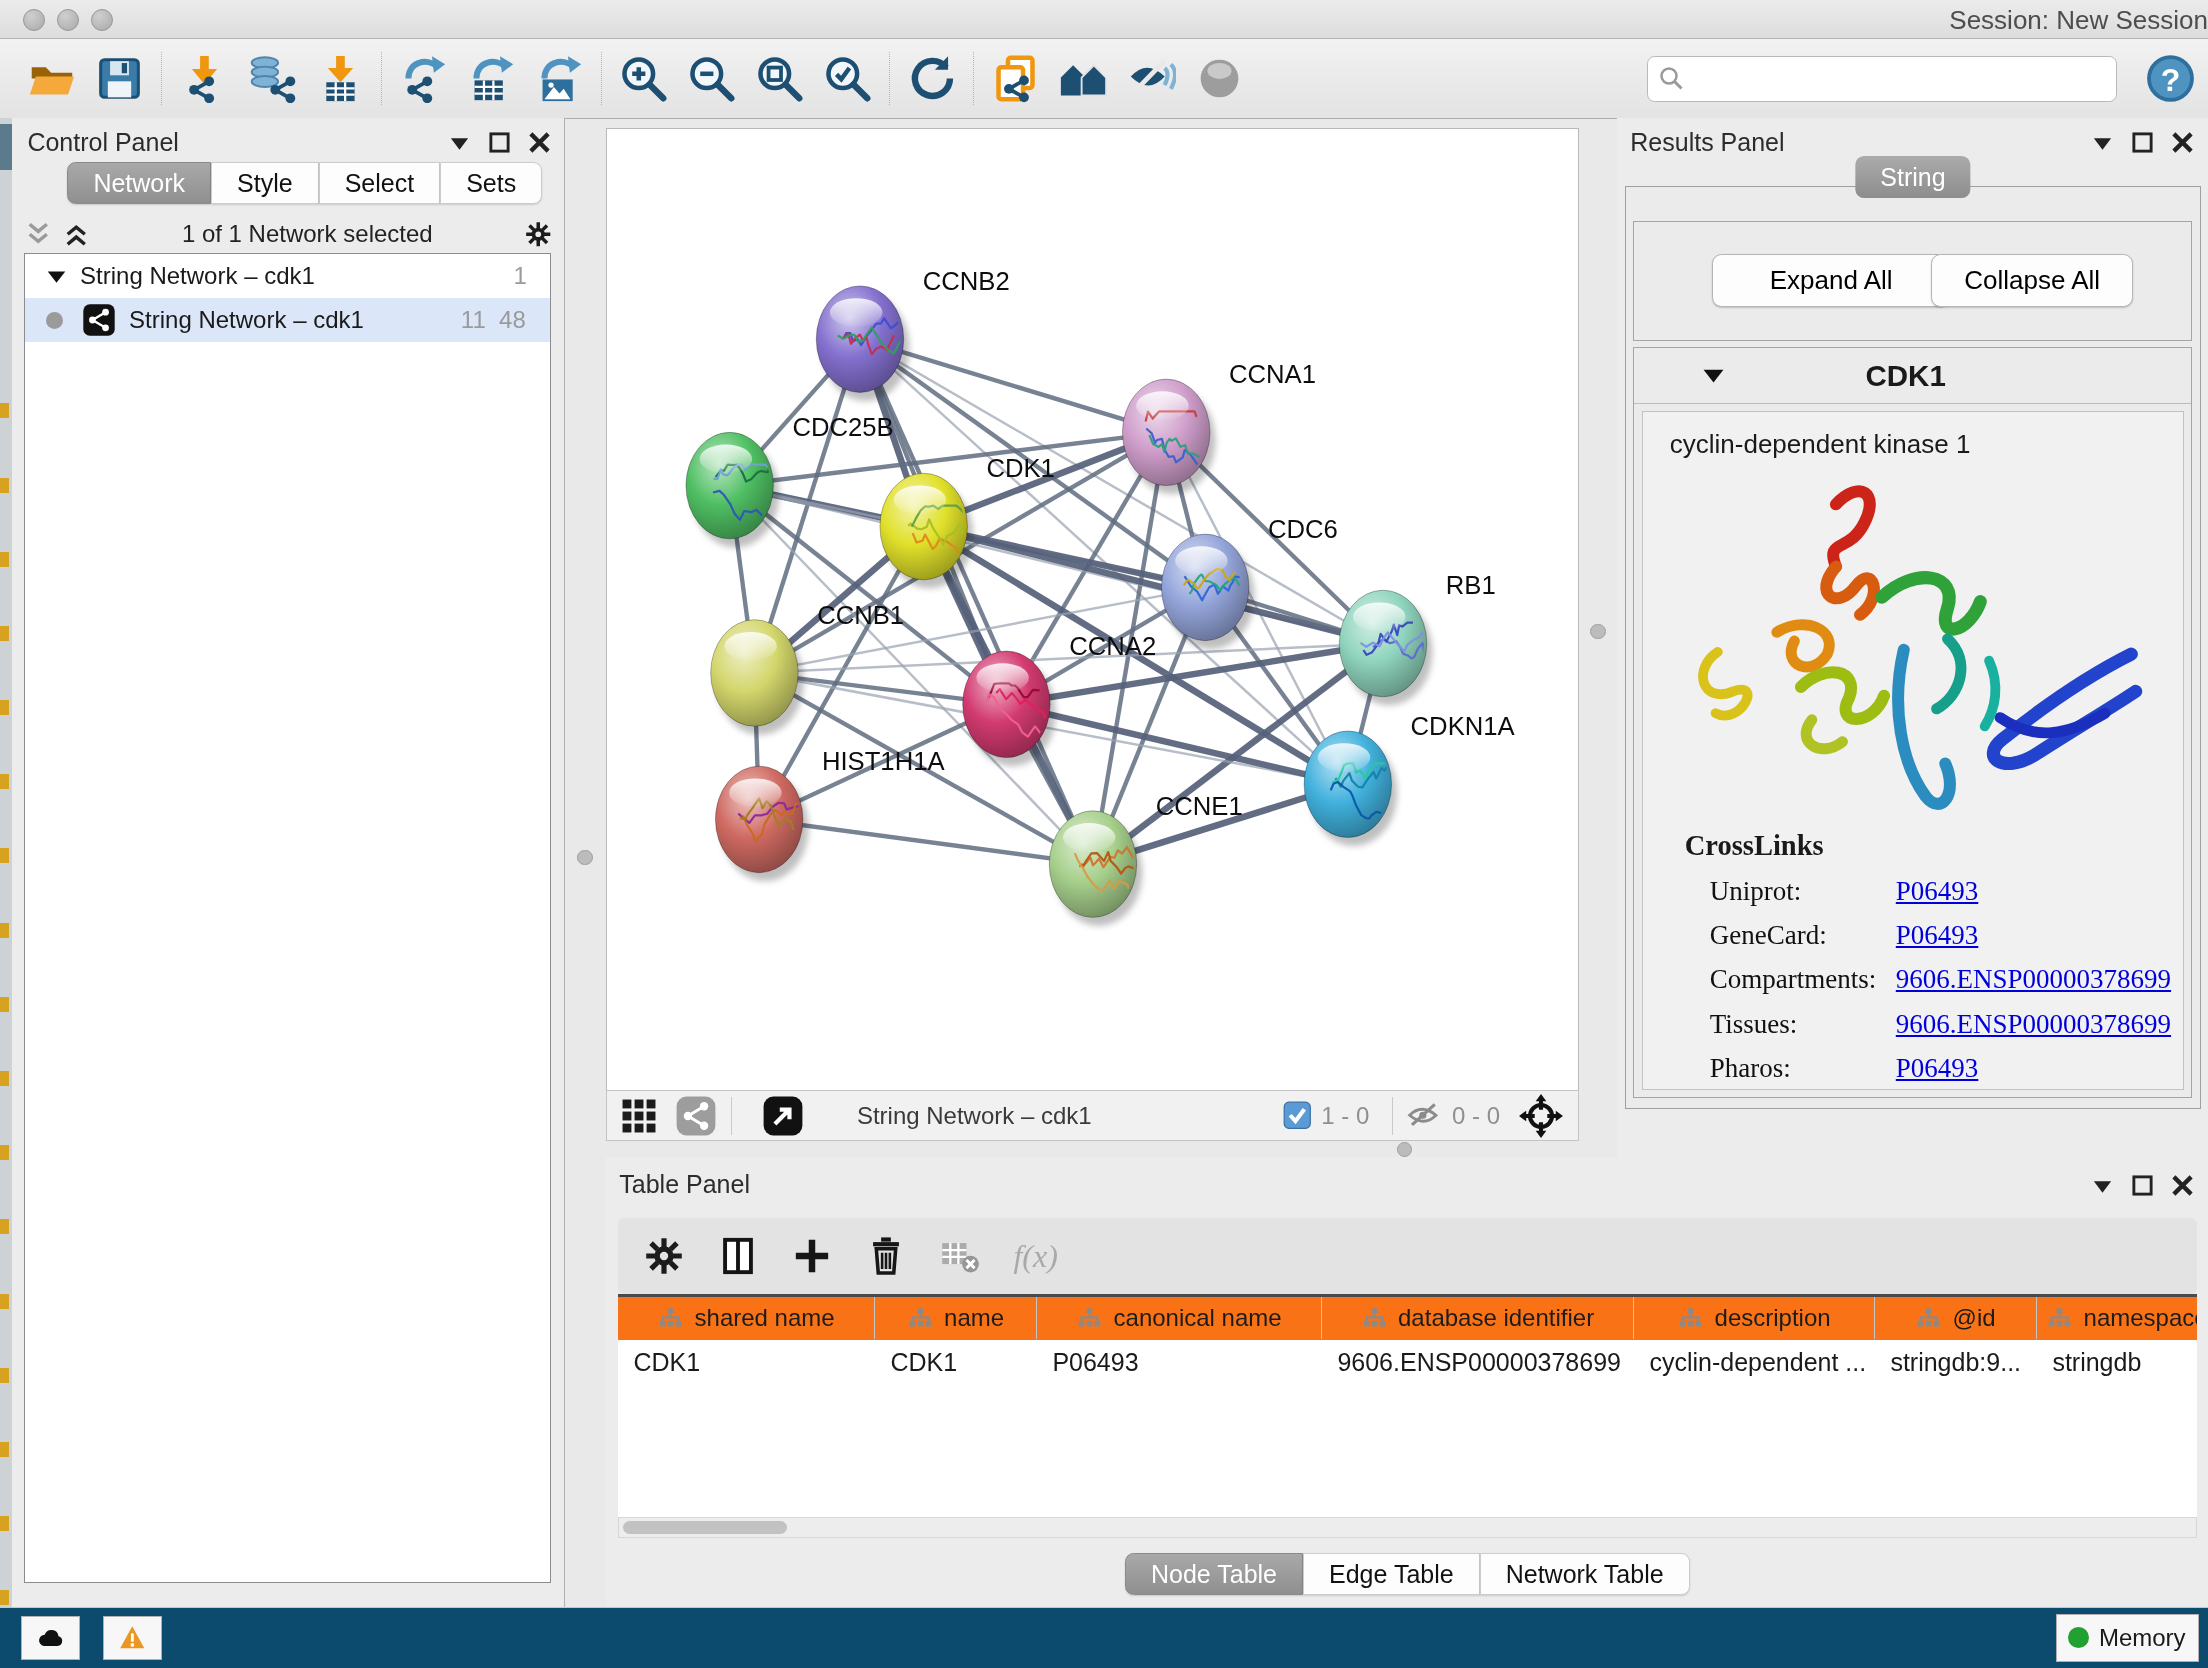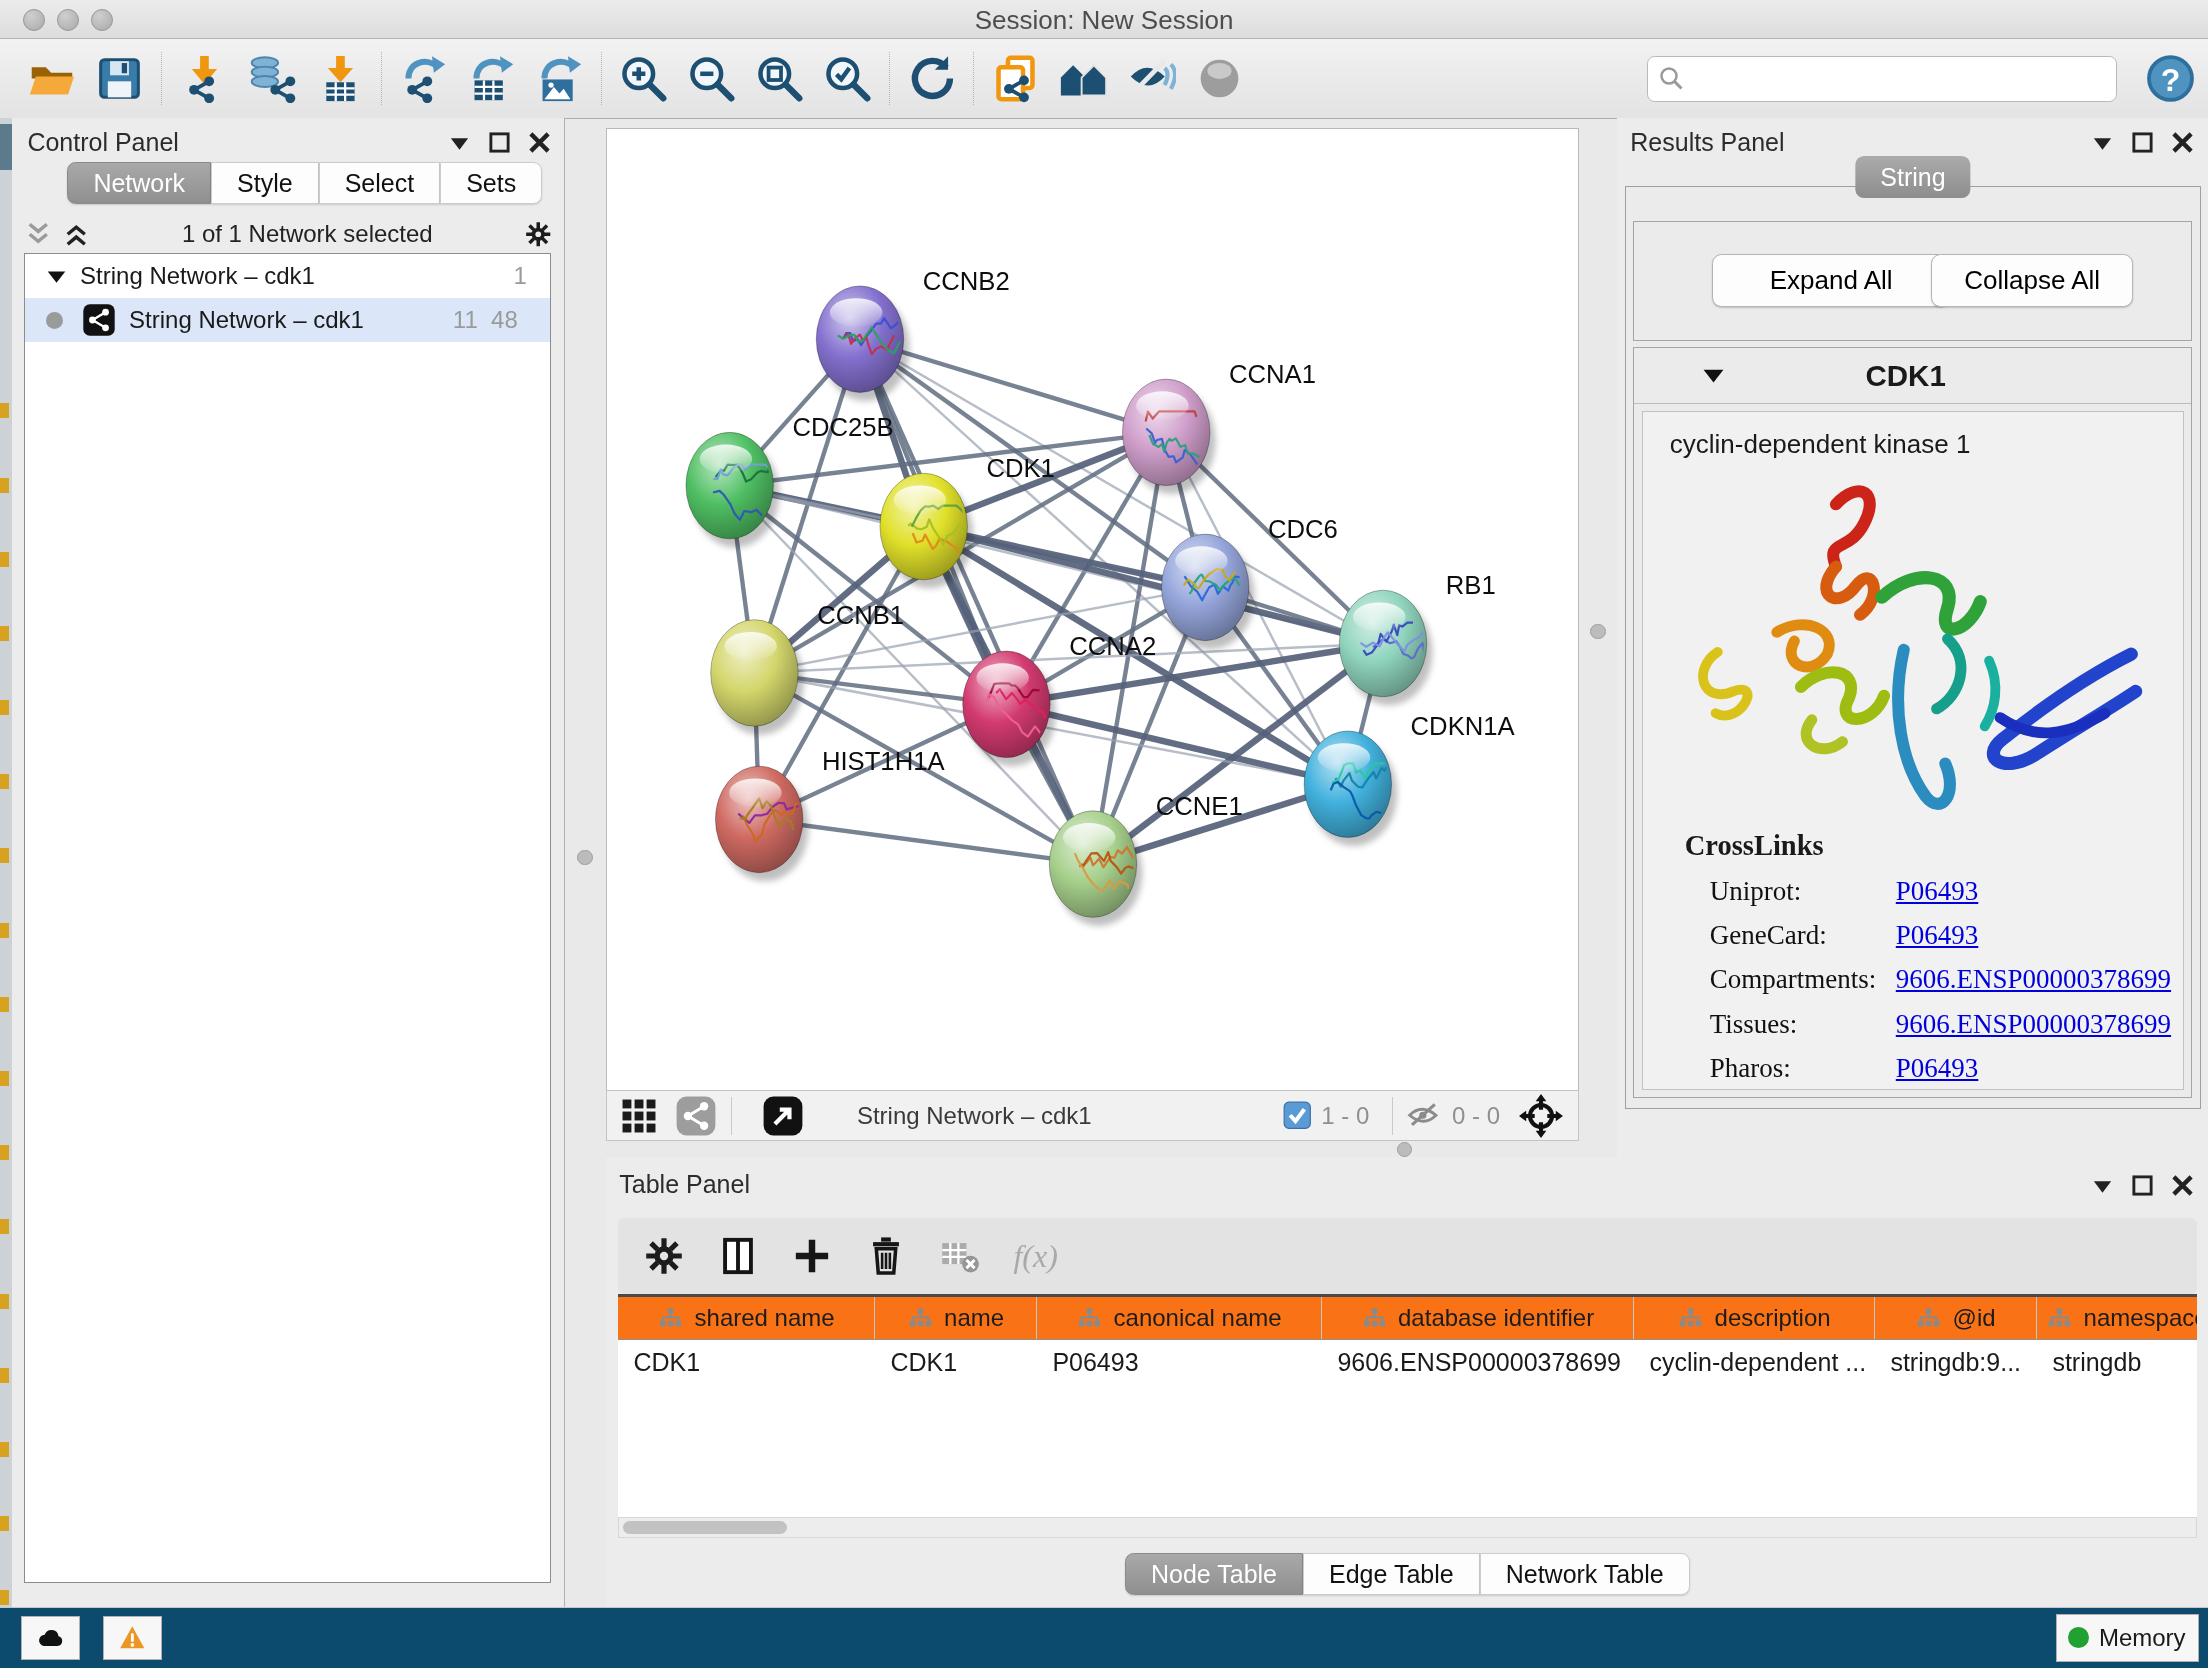--- a/index.html
+++ b/index.html
@@ -3,21 +3,21 @@
 <meta charset="utf-8">
 <style>
   html,body{margin:0;padding:0;background:#d8d8d8;}
   .window{position:relative;width:2208px;height:1668px;background:#e9e9e9;overflow:hidden;
           font-family:"Liberation Sans",sans-serif;color:#1a1a1a;}
   
   .titlebar{position:absolute;left:0;top:0;width:2208px;height:38px;
             background:linear-gradient(#ececec,#dcdcdc);border-bottom:1px solid #b5b5b5;}
   .tlight{position:absolute;top:8.6px;width:20px;height:20px;border-radius:50%;
           background:radial-gradient(circle at 35% 30%,#cfcfcf,#a9a9a9);border:1px solid #979797;}
-  .wtitle{position:absolute;top:4.8px;left:0;width:100%;text-align:center;font-size:26px;color:#4d4d4d;}
+  .wtitle{position:absolute;top:4.8px;left:0;width:100%;text-align:right;font-size:26px;color:#4d4d4d;}
   
   .toolbar{position:absolute;left:0;top:39px;width:2208px;height:79px;
            background:linear-gradient(#f2f2f2,#e3e3e3);border-bottom:1px solid #aeaeae;
            display:flex;align-items:center;}
   .tb{width:68px;height:63px;background:none;border:none;display:flex;align-items:center;justify-content:center;padding:0;}
   .tb svg{width:49px;height:49px;}
   .tbsep{width:0;height:53px;border-left:1.9px dotted #b3b3b3;margin:0 7.6px;}
   .tbspacer{flex:1;}
   .searchbox{width:468px;height:44px;background:#fff;border:1px solid #b9b9b9;border-radius:7.6px;
              display:flex;align-items:center;margin-right:25px;}
@@ -353,21 +353,21 @@
         <svg class="sharebadge" viewBox="0 0 26 26">
           <rect x="1" y="1" width="24" height="24" rx="5" fill="#111"></rect>
           <path d="M8 13l10-6M8 13l10 6" stroke="#fff" stroke-width="1.8"></path>
           <circle cx="8" cy="13" r="2.6" fill="#fff"></circle>
             <circle cx="18" cy="7" r="2.6" fill="#fff"></circle>
             <circle cx="18" cy="19" r="2.6" fill="#fff"></circle>
         </svg>
         <span>String Network – cdk1</span>
         <span style="flex:1"></span>
         <span class="cnt">11</span>
-        <span class="cnt" style="margin-right:32px">48</span>
+        <span class="cnt" style="margin-right:24px">48</span>
       </div>
     </div>
   </div>
 
   <div class="canvas">
     <svg id="netsvg" width="971" height="970" viewBox="0 0 1021 1020">
         <defs>
           <linearGradient id="gloss" x1="0" y1="0" x2="0" y2="1">
             <stop offset="0" stop-color="#fff" stop-opacity="0.85"></stop>
             <stop offset="1" stop-color="#fff" stop-opacity="0.05"></stop>

